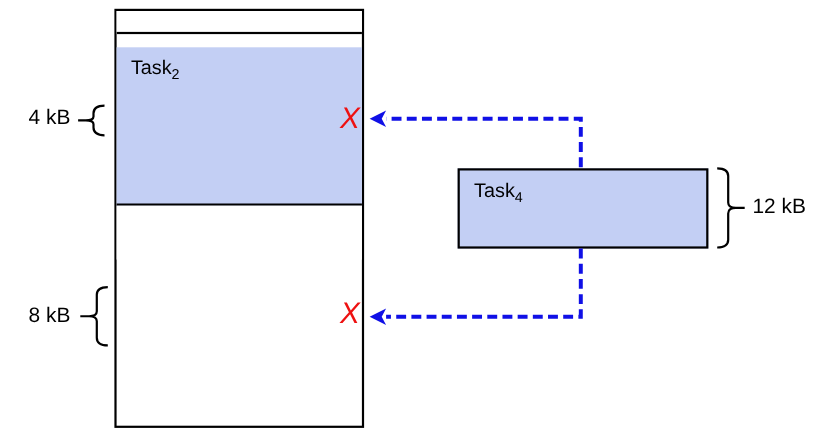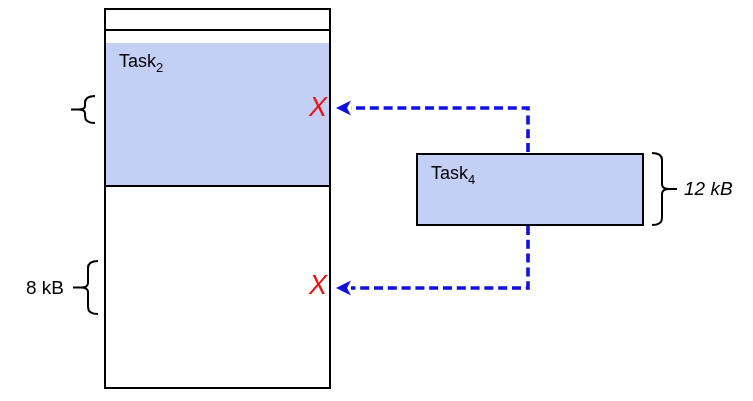--- a/index.html
+++ b/index.html
@@ -59,21 +59,21 @@
   }
   
   .size-label {
     position: absolute;
     font-size: 19px;
     color: #000;
     white-space: nowrap;
   }
   .lbl-4kb  { left: 0;  top: 97px;  width: 64px; text-align: right; }
   .lbl-8kb  { left: 0;  top: 277px; width: 64px; text-align: right; }
-  .lbl-12kb { left: 684px; top: 178px; text-align: left; font-style: italic; }
+  .lbl-12kb { left: 684px; top: 178px; text-align: left; }
   
   .xmark {
     position: absolute;
     font-size: 27px;
     line-height: 1;
     font-style: italic;
     color: var(--reject-red);
     width: 24px;
     text-align: center;
   }
@@ -110,20 +110,21 @@
     <div class="seg task seg-h3">
       <div class="task-label"><span>Task</span><sub>2</sub></div>
     </div>
     <div class="seg gap seg-h4"></div>
   </div>
 
   <div class="task4">
     <div class="task-label"><span>Task</span><sub>4</sub></div>
   </div>
 
+  <div class="size-label lbl-4kb">4 kB</div>
   <div class="size-label lbl-8kb">8 kB</div>
   <div class="size-label lbl-12kb">12 kB</div>
 
   <div class="xmark xmark-top">X</div>
   <div class="xmark xmark-bottom">X</div>
 
   <svg class="overlay" viewBox="0 0 753 401">
 
     <path class="dash-line" d="M528,152 L528,108 L351,108"></path>
     <path class="arrow-head" d="M336,108 L351,100.5 L347,108 L351,115.5 Z"></path>

